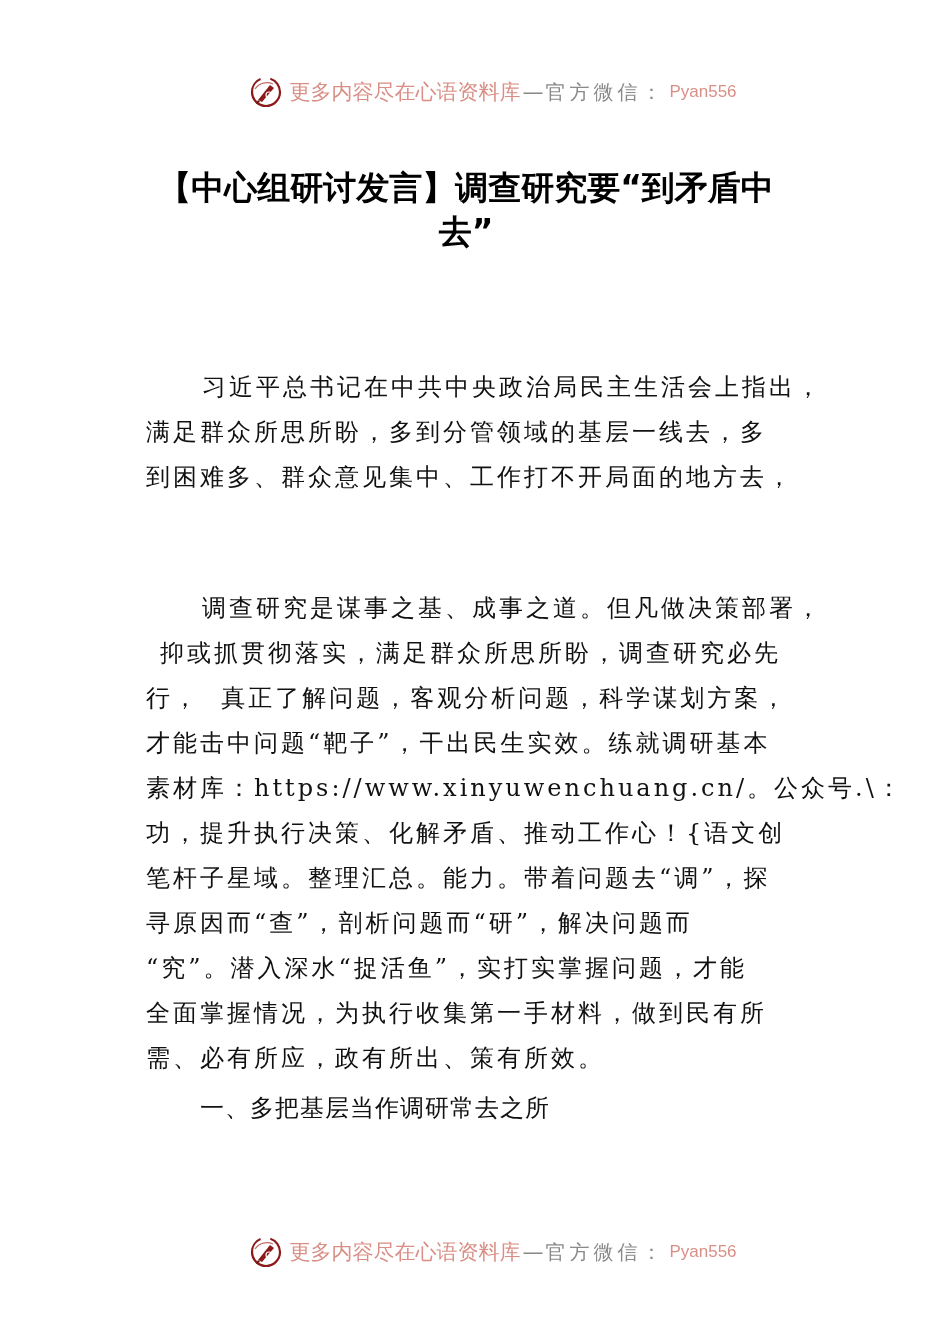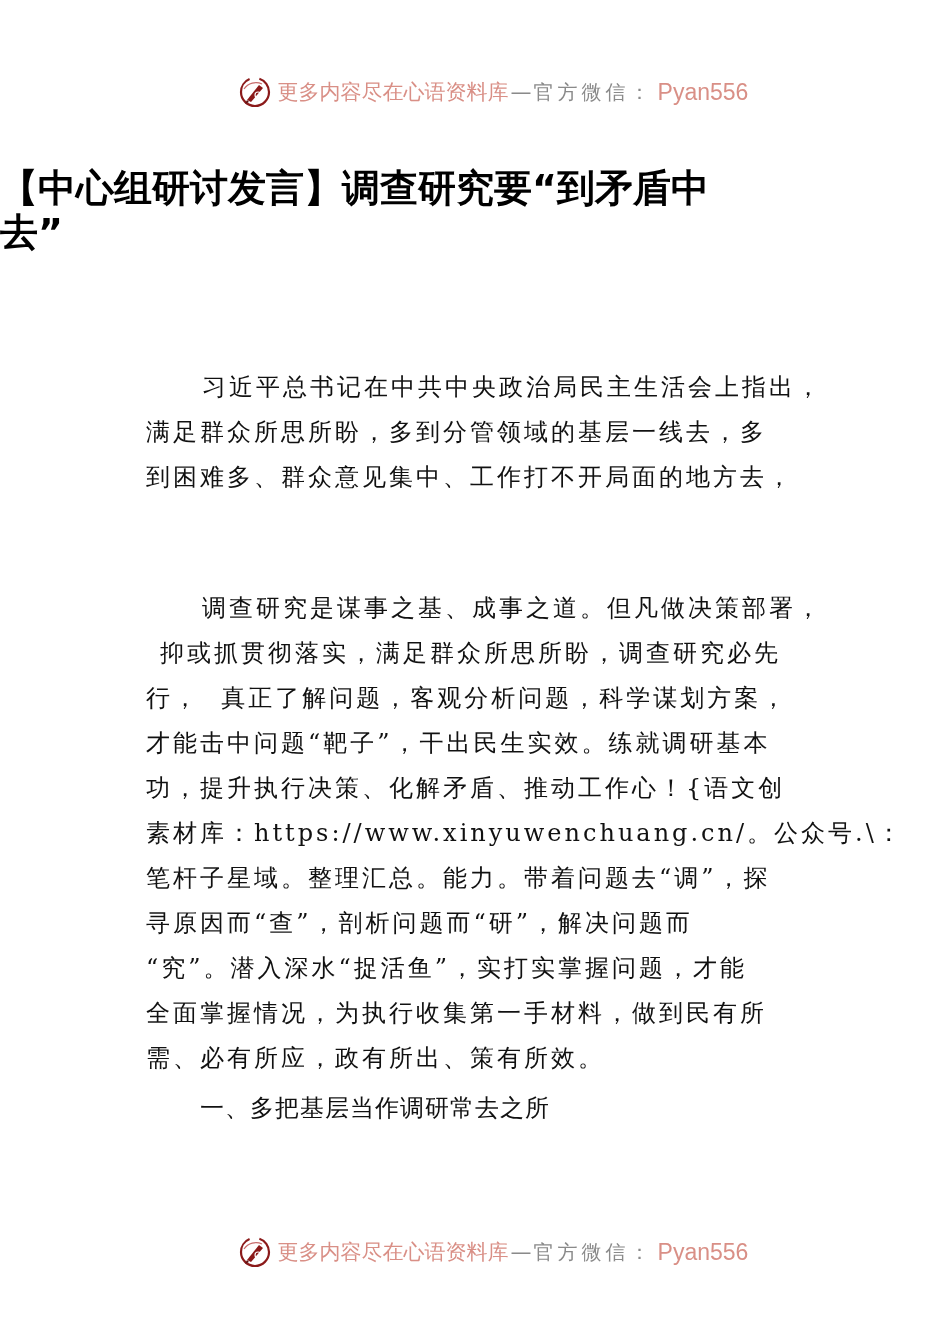--- a/index.html
+++ b/index.html
@@ -45,33 +45,34 @@
       margin: 0 2px;
     }
     .banner .wechat-label {
       font-family: "DejaVu Serif", "Liberation Serif", serif;
       font-size: 20px;
       color: #8a8a8a;
       letter-spacing: 4px;
     }
     .banner .wechat-id {
       font-family: "Liberation Sans", "DejaVu Sans", sans-serif;
-      font-size: 23px;
+      font-size: 17px;
       color: #d98f86;
       margin-left: 4px;
     }
 
     .title {
       position: absolute;
       left: 0;
       top: 166px;
       width: 932px;
+      text-align: center;
       font-family: "DejaVu Sans", "Liberation Sans", sans-serif;
       font-weight: bold;
-      font-size: 38px;
+      font-size: 33px;
       line-height: 44px;
       color: #000000;
     }
 
     .para {
       position: absolute;
       left: 146px;
       width: 700px;
       margin-top: 35px;
     }
@@ -126,22 +127,22 @@
   <span class="line indent">习近平总书记在中共中央政治局民主生活会上指出，</span>
   <span class="line">满足群众所思所盼，多到分管领域的基层一线去，多</span>
   <span class="line">到困难多、群众意见集中、工作打不开局面的地方去，</span>
 </div>
 
 <div class="para" style="top: 551px;">
   <span class="line indent">调查研究是谋事之基、成事之道。但凡做决策部署，</span>
   <span class="line small-indent">抑或抓贯彻落实，满足群众所思所盼，调查研究必先</span>
   <span class="line">行，  真正了解问题，客观分析问题，科学谋划方案，</span>
   <span class="line">才能击中问题“靶子”，干出民生实效。练就调研基本</span>
+  <span class="line">素材库：https://www.xinyuwenchuang.cn/。公众号.\：</span>
   <span class="line">功，提升执行决策、化解矛盾、推动工作心！{语文创</span>
-  <span class="line">素材库：https://www.xinyuwenchuang.cn/。公众号.\：</span>
   <span class="line">笔杆子星域。整理汇总。能力。带着问题去“调”，探</span>
   <span class="line">寻原因而“查”，剖析问题而“研”，解决问题而</span>
   <span class="line">“究”。潜入深水“捉活鱼”，实打实掌握问题，才能</span>
   <span class="line">全面掌握情况，为执行收集第一手材料，做到民有所</span>
   <span class="line">需、必有所应，政有所出、策有所效。</span>
 </div>
 
 <div class="heading">一、多把基层当作调研常去之所</div>
 
 <div class="banner bottom">

